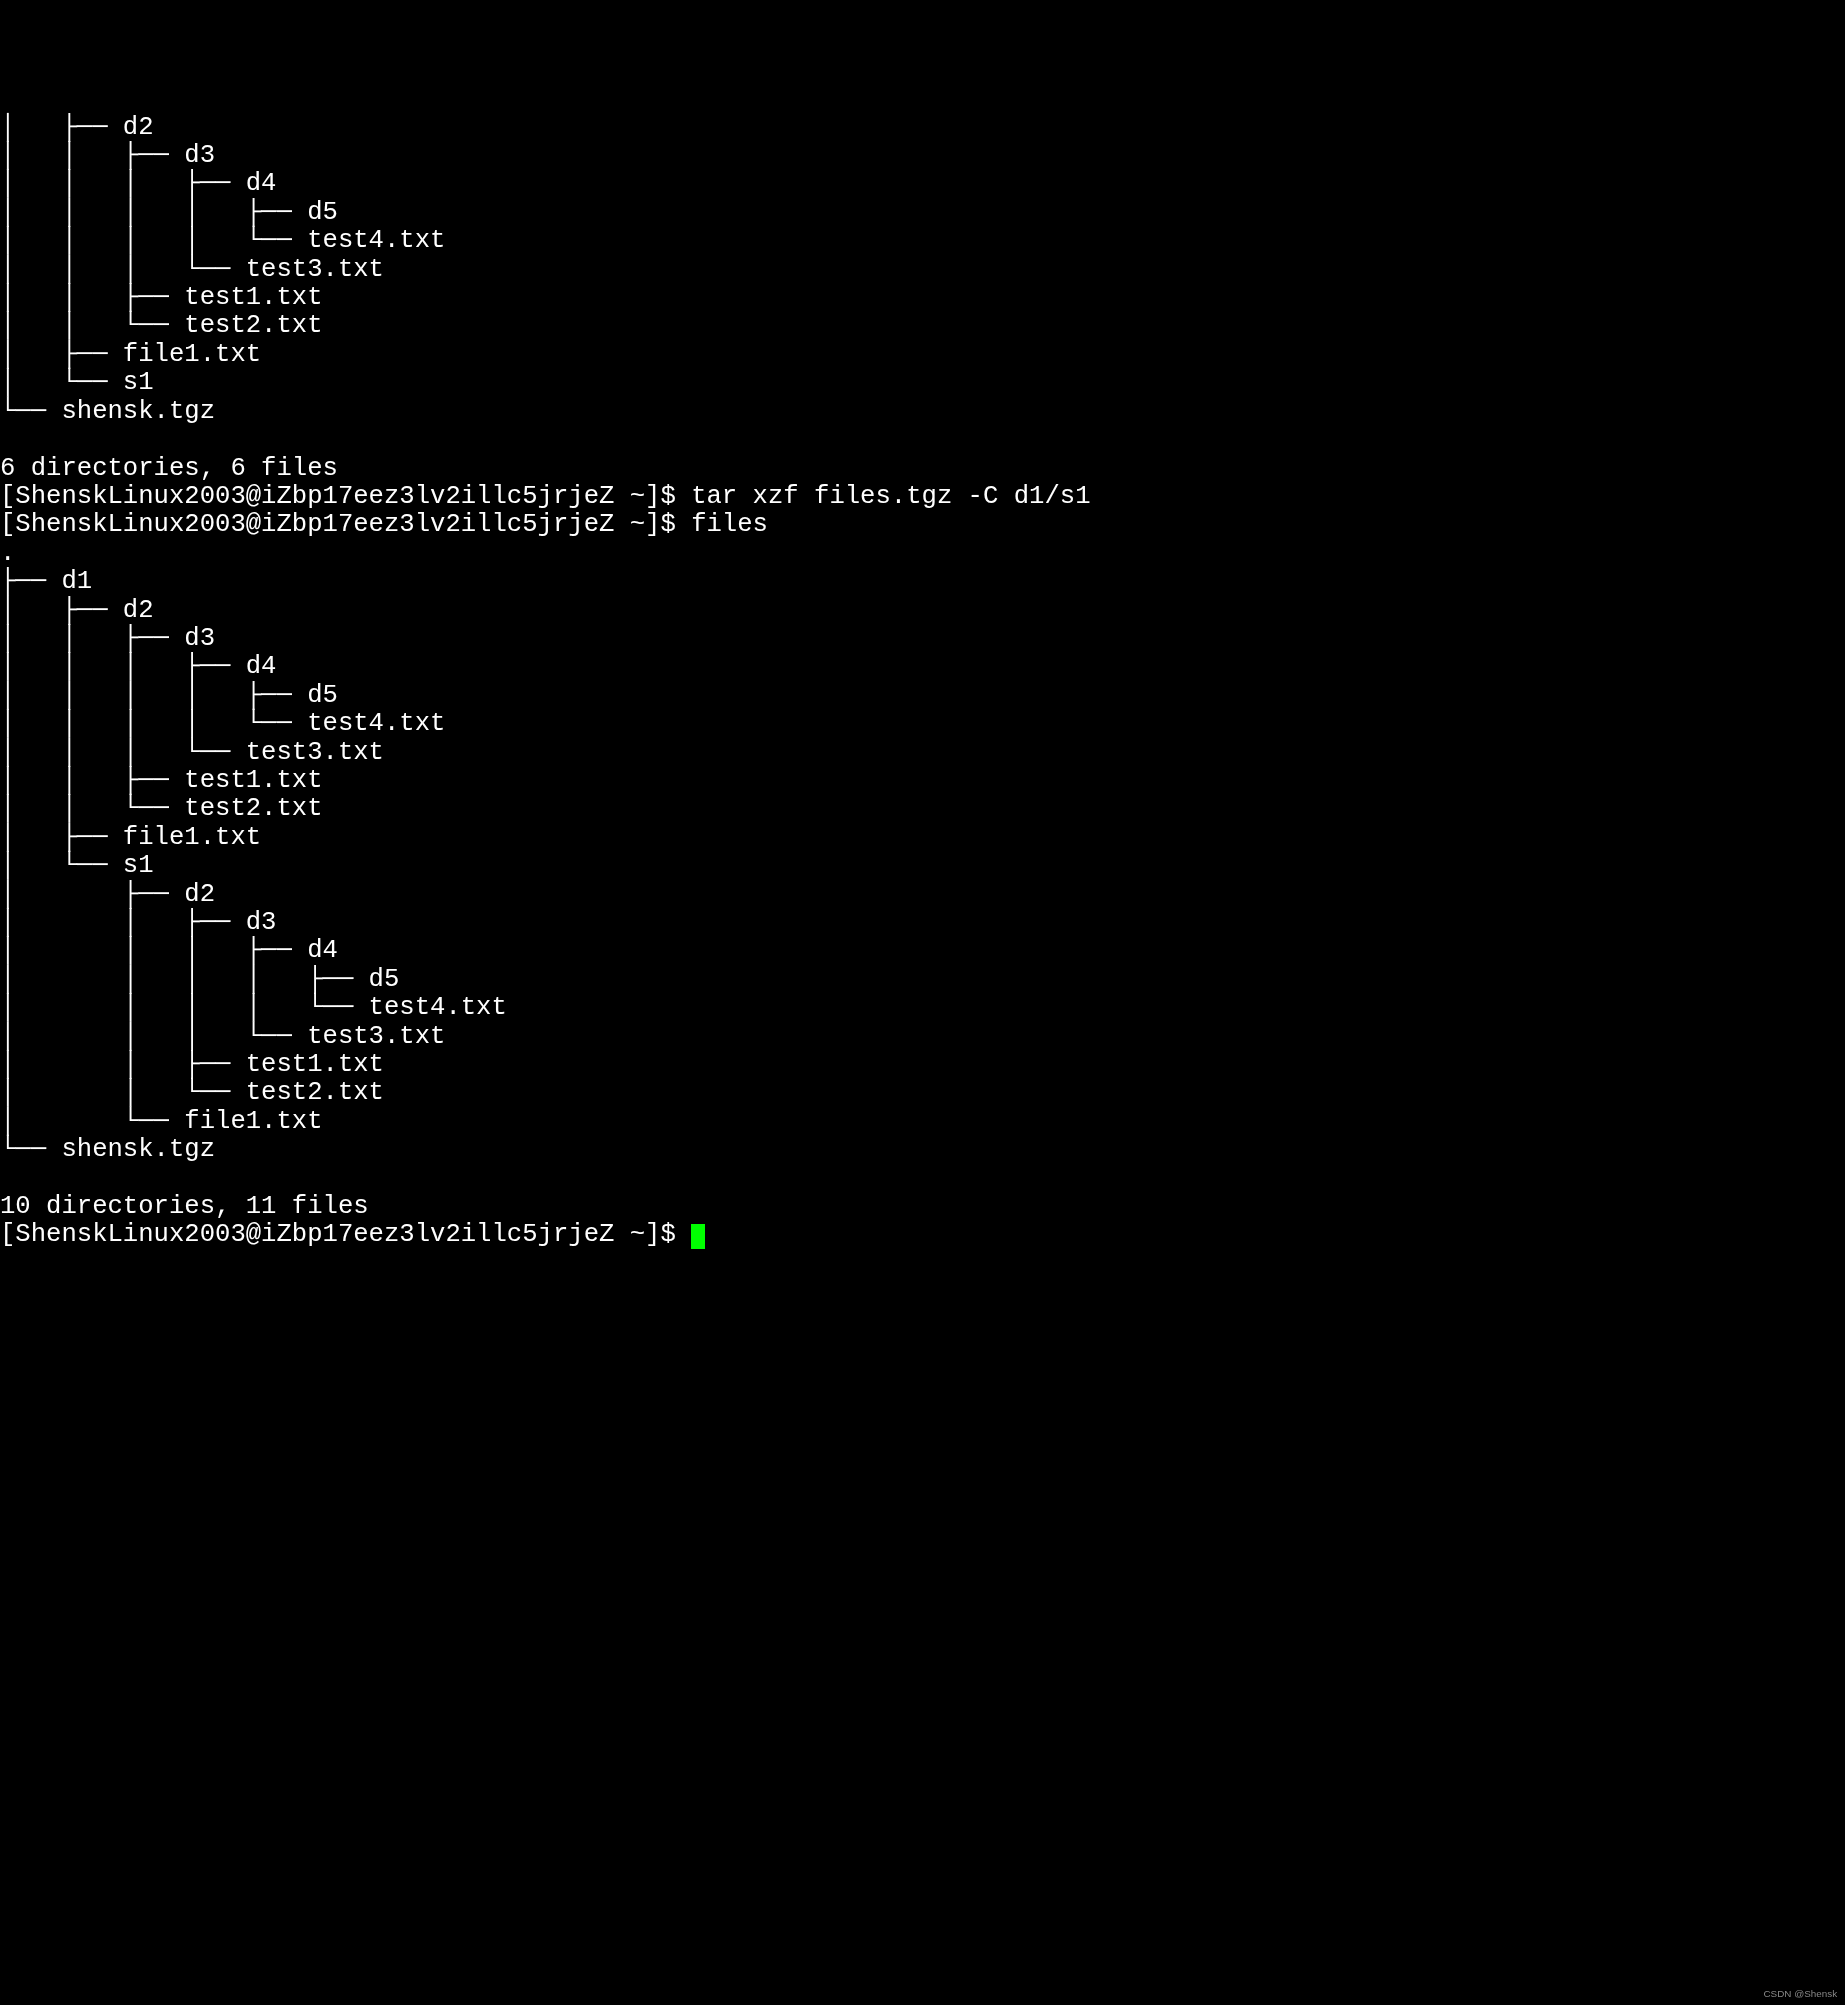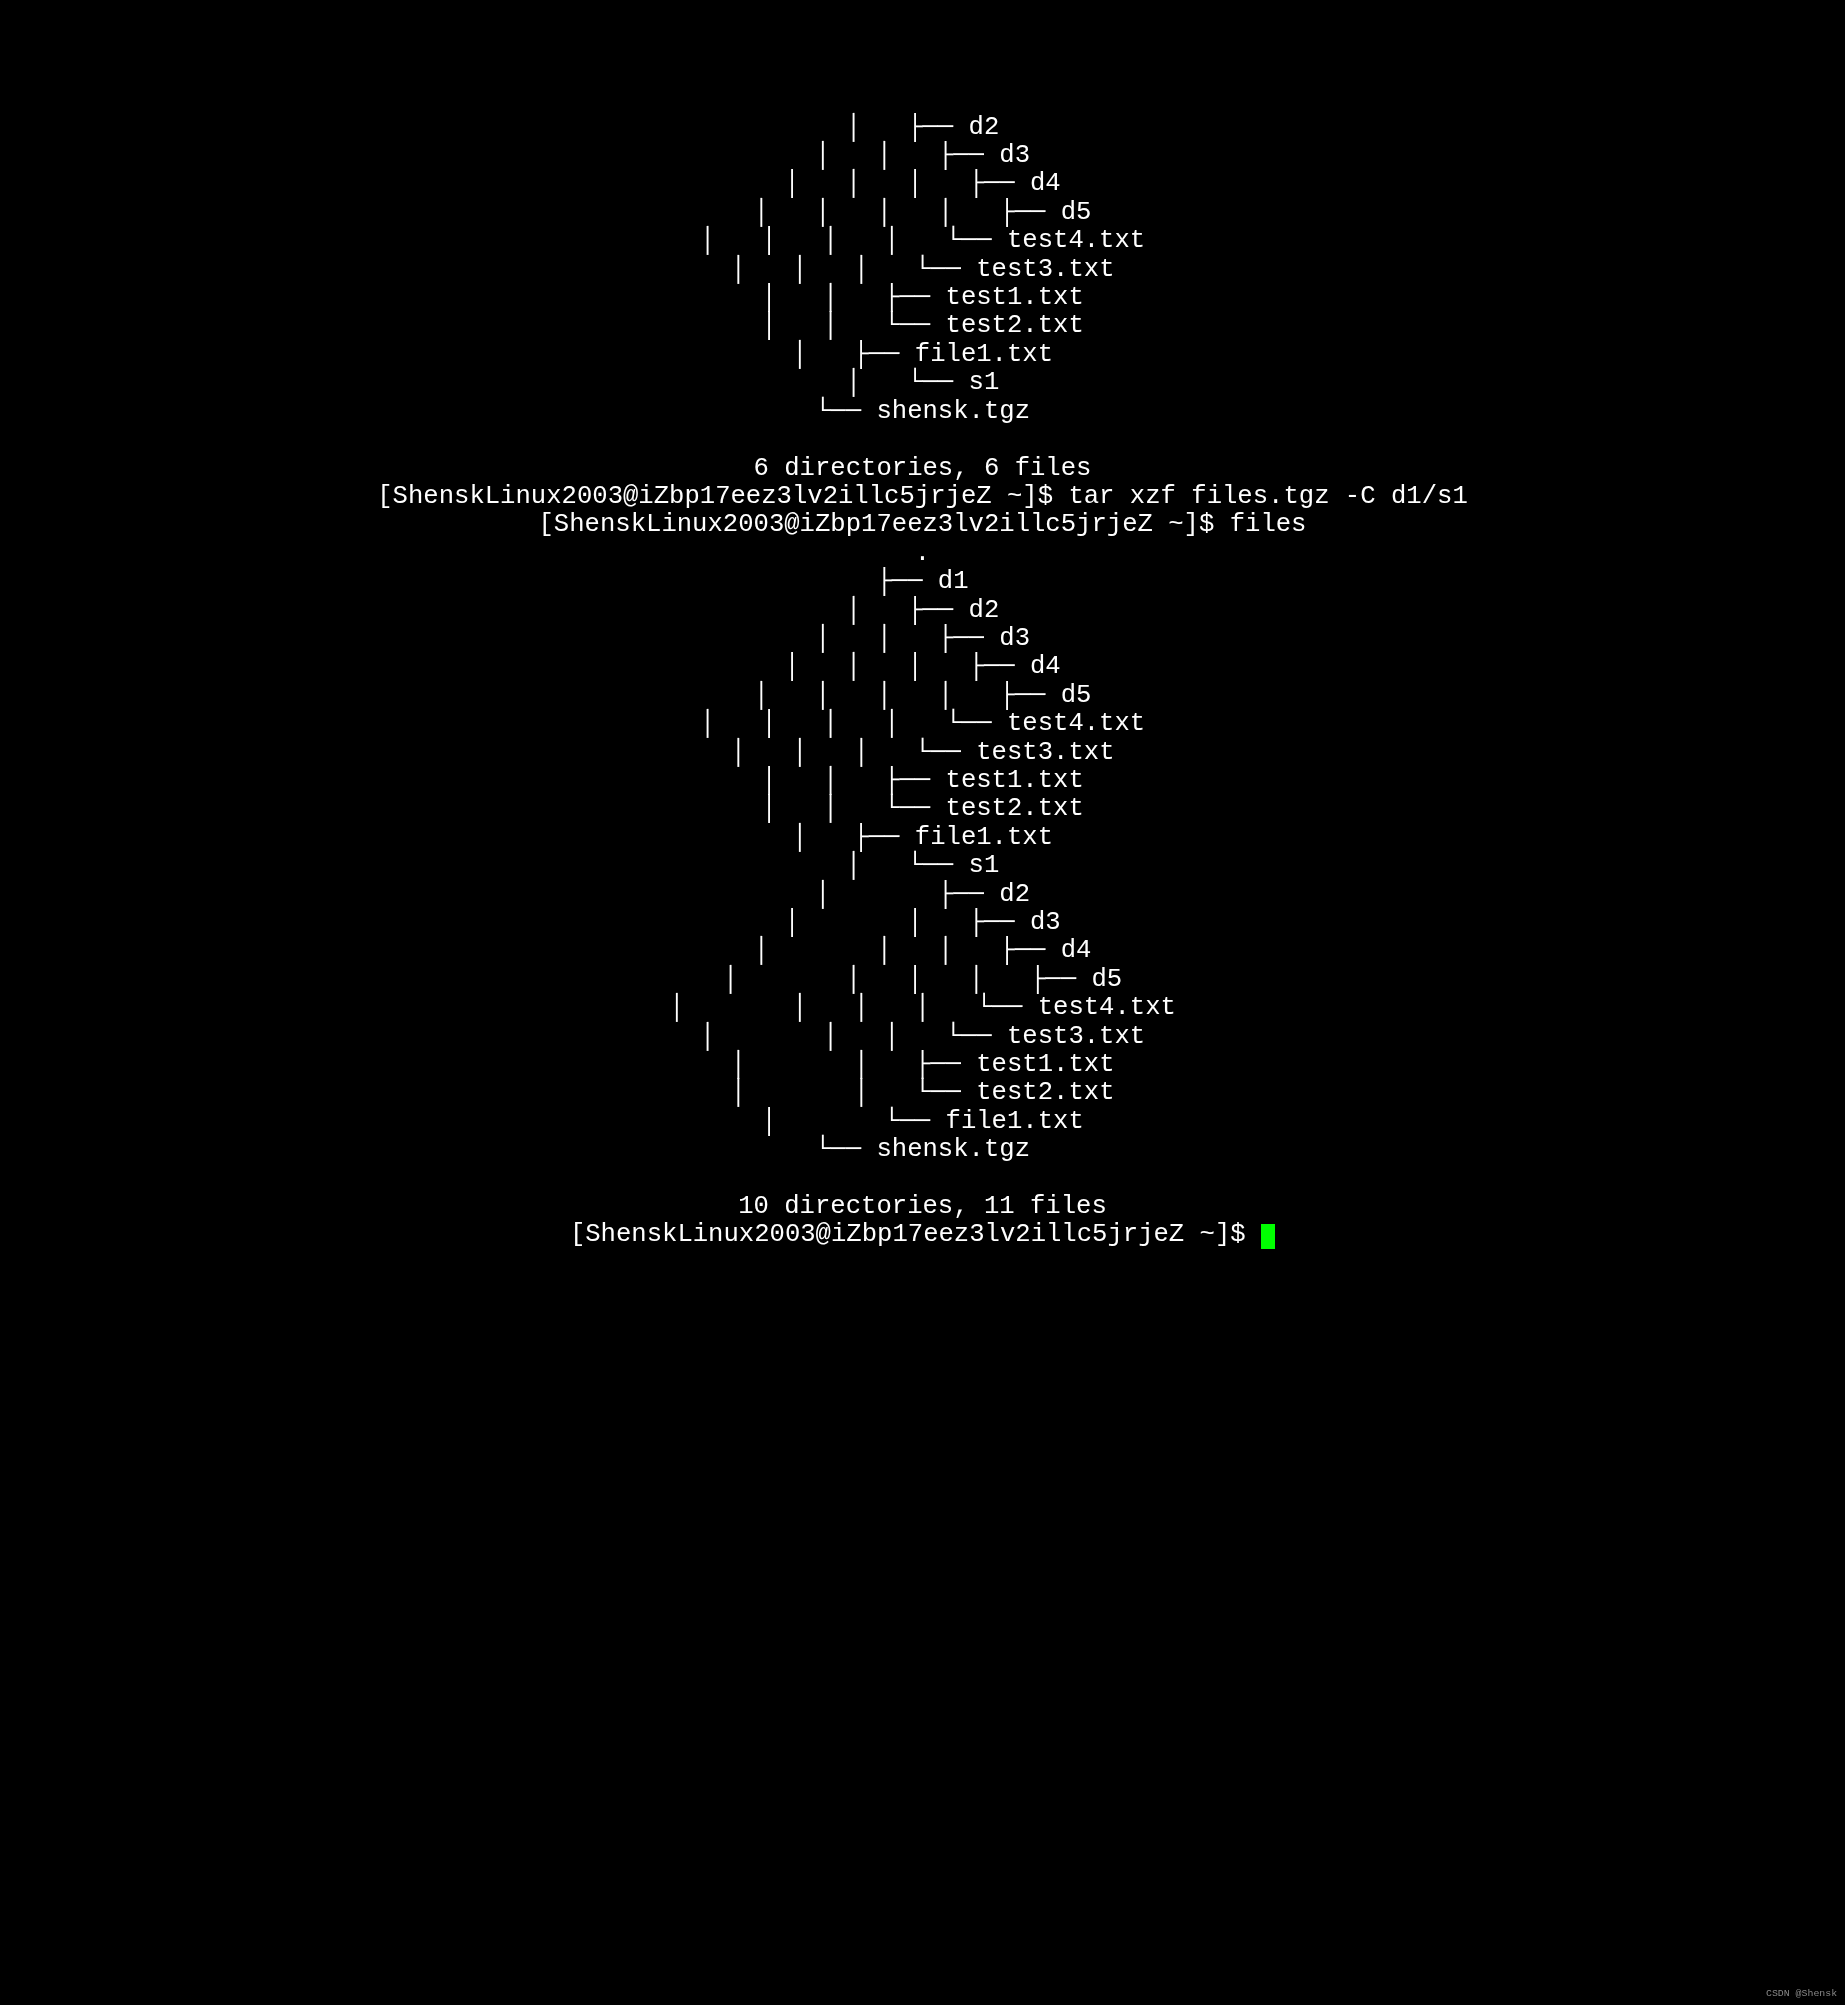--- a/index.html
+++ b/index.html
@@ -8,36 +8,35 @@
     font-family: "Consolas", "Courier New", monospace;
     font-size: 25.6px;
     line-height: 1.11;
     margin: 0;
     padding: 0;
     white-space: pre;
     overflow-x: hidden;
   }
   .term {
     padding: 0;
-    text-align: center;
   }
   .cursor {
     display: inline-block;
     width: 0.55em;
     height: 1em;
     background: #00ff00;
     vertical-align: text-bottom;
   }
   .watermark {
     position: fixed;
     bottom: 5.9px;
     right: 7.9px;
     font-size: 9.9px;
     color: #888;
-    font-family: Liberation Mono, monospace;
+    font-family: Liberation Sans, sans-serif;
     white-space: nowrap;
   }
 </style>
 </head>
 <body>
 
 
 
 <div class="term"><span>│   ├── d2
 │   │   ├── d3

